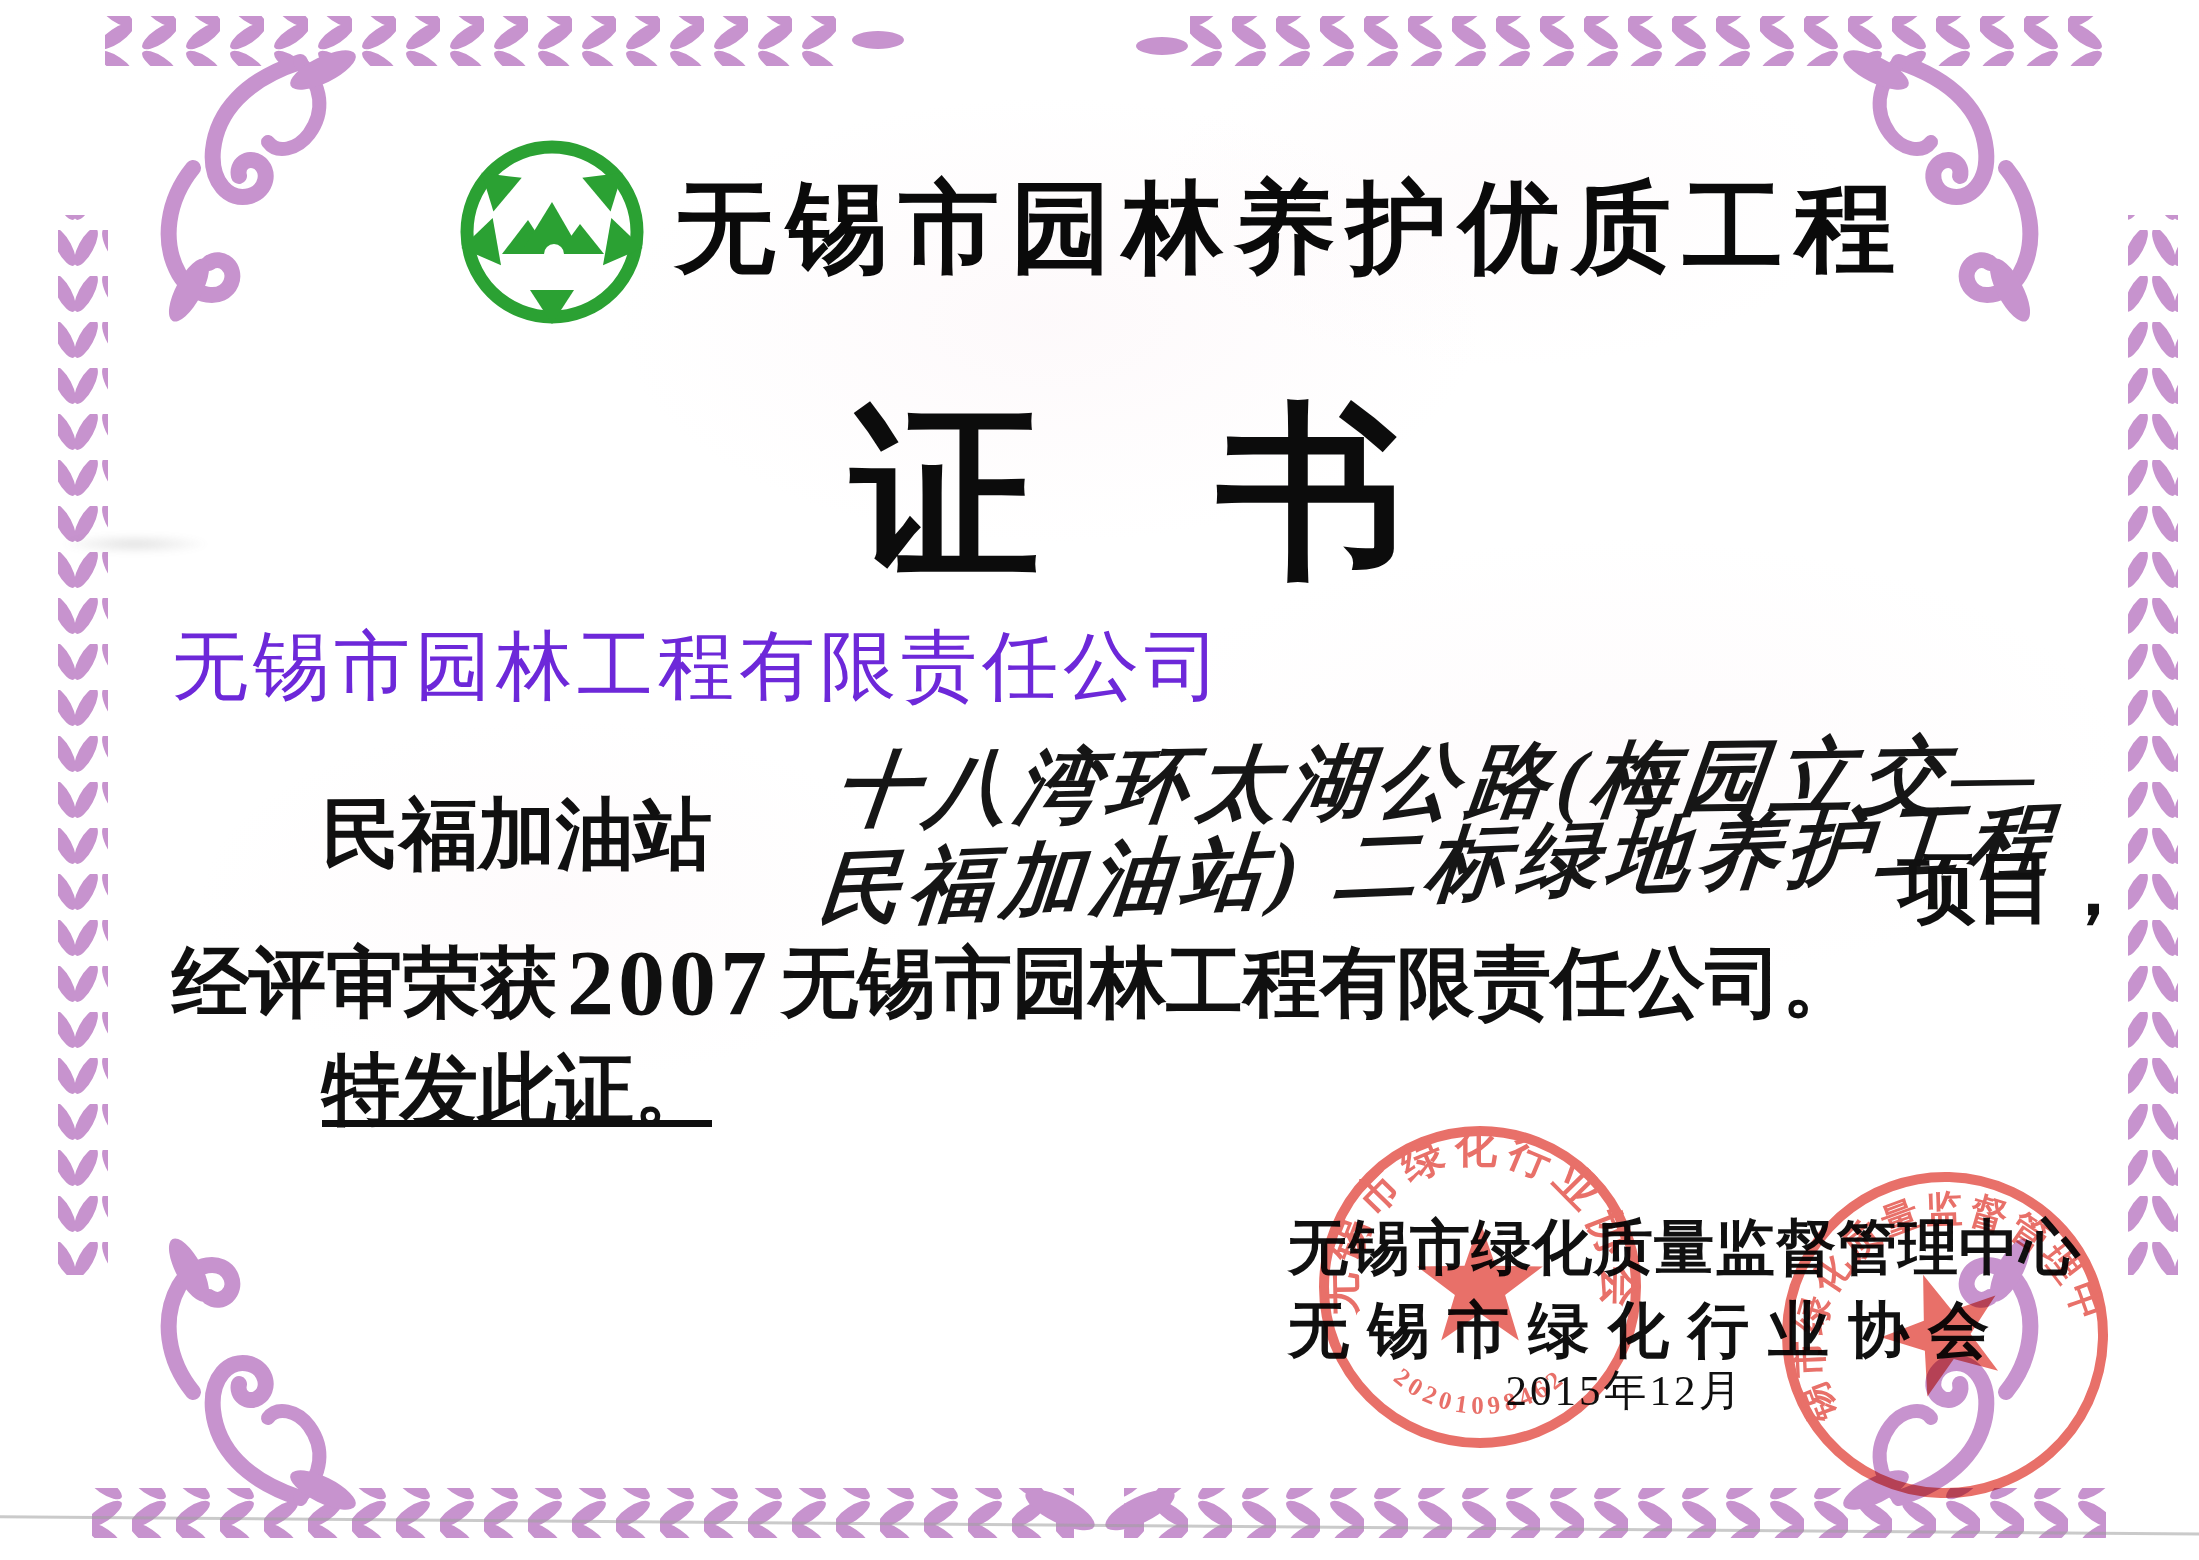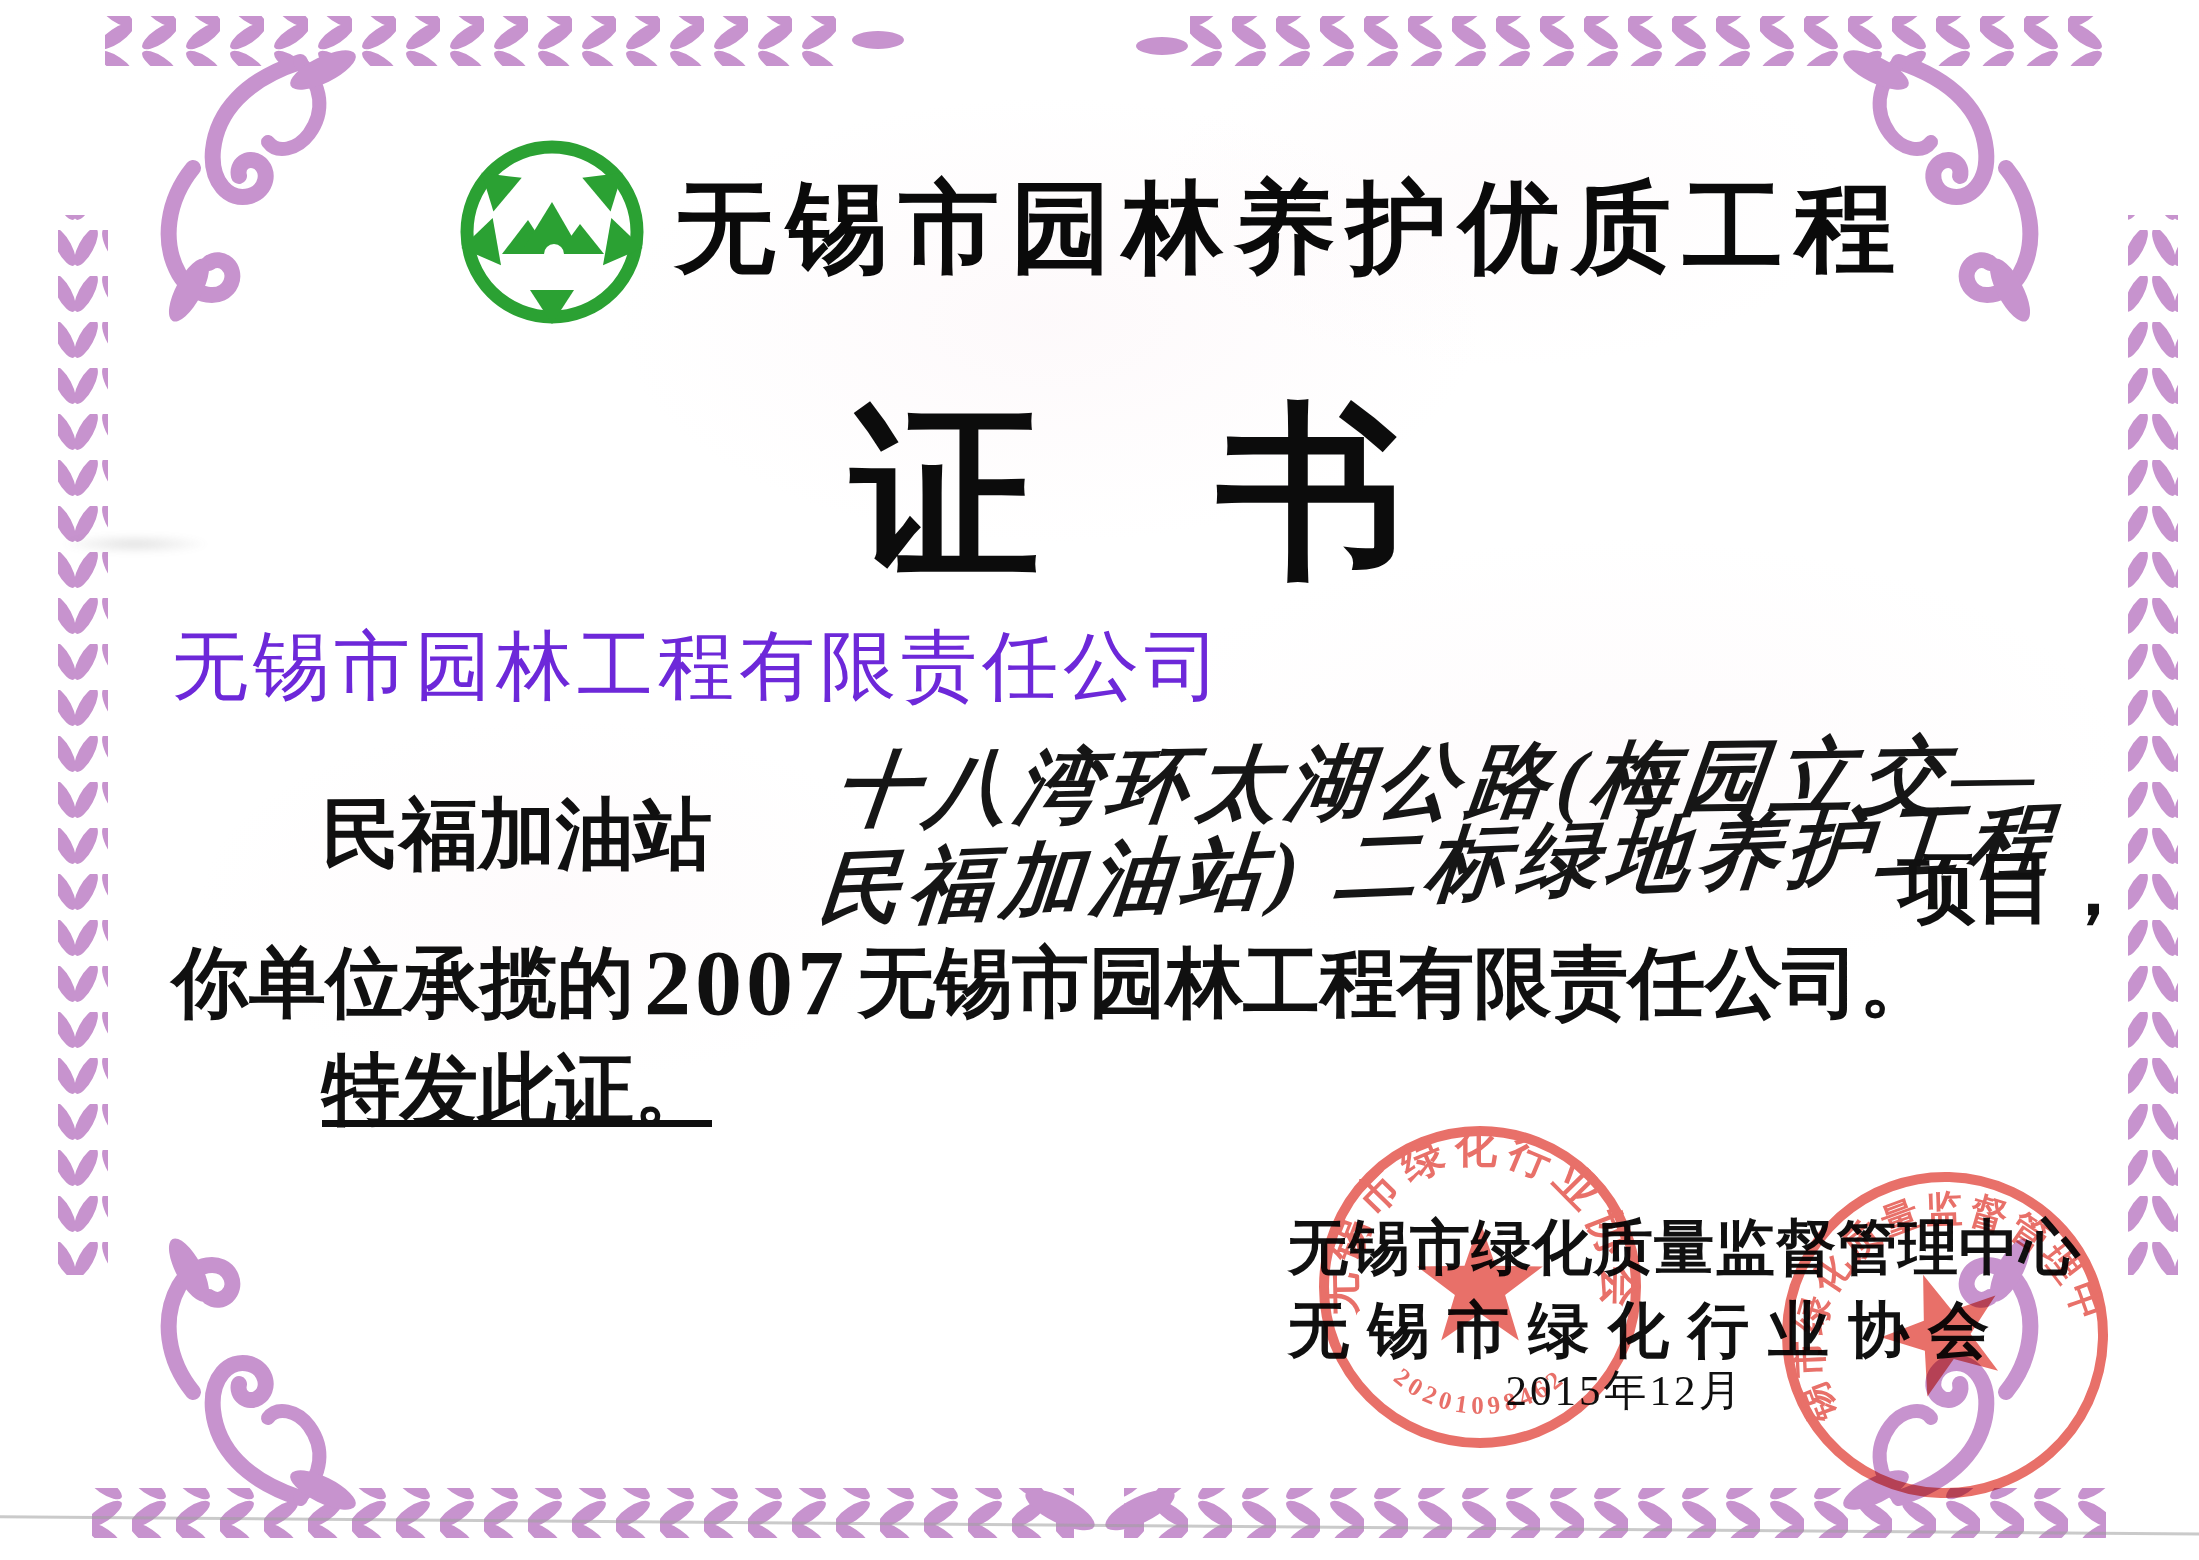--- a/index.html
+++ b/index.html
@@ -131,21 +131,21 @@
   <div class="abs recipient">无锡市园林工程有限责任公司</div>
 
   <div class="abs lead">民福加油站</div>
 
   <div class="abs hand hand1">十八湾环太湖公路(梅园立交—</div>
   <div class="abs hand hand2">民福加油站)  二标绿地养护工程</div>
 
   <div class="abs proj-suffix">项目，</div>
 
   <div class="abs award">
-    <span>你单位承揽的</span><span class="yr">2007</span><span>无锡市园林工程有限责任公司。</span>
+    <span>经评审荣获</span><span class="yr">2007</span><span>无锡市园林工程有限责任公司。</span>
   </div>
 
   <div class="abs closing">特发此证。</div>
 
   <div class="abs issuer1">无锡市绿化质量监督管理中心</div>
   <div class="abs issuer2">无锡市绿化行业协会</div>
   <div class="abs issue-date">2015年12月</div>
 
   <svg class="abs seal seal-left" width="340" height="340" viewBox="-170 -170 340 340">
     <defs>

